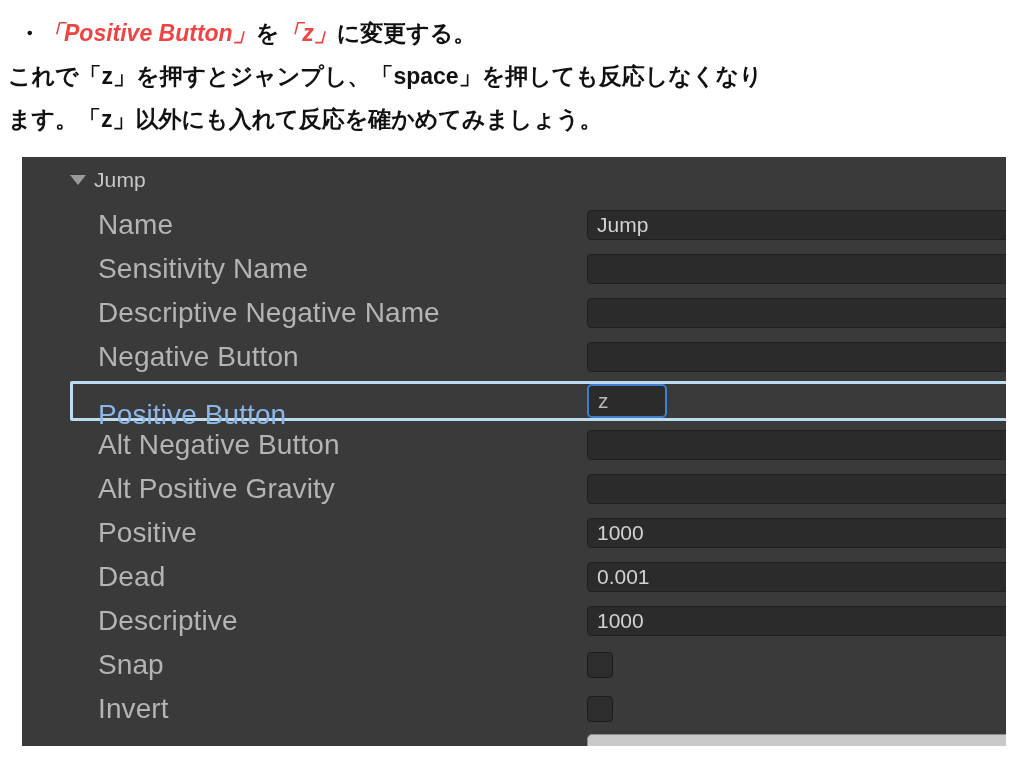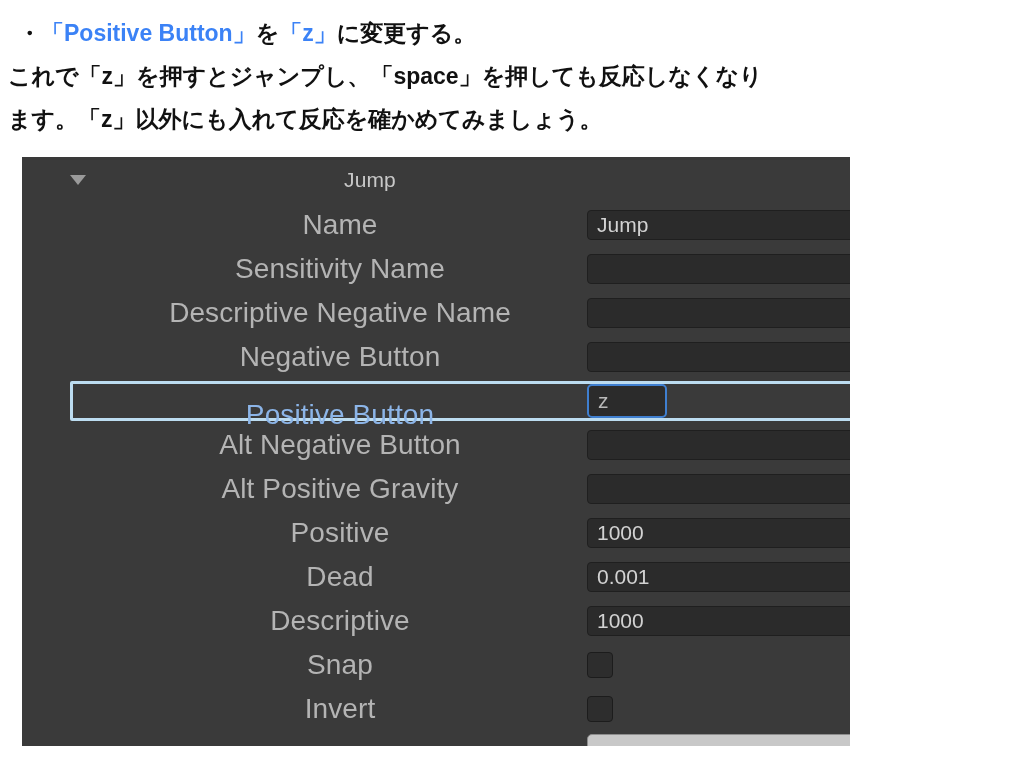--- a/index.html
+++ b/index.html
@@ -32,34 +32,34 @@
     letter-spacing: 0px;
   }
   .note-line.first {
     padding-left: 10px;
   }
   .bullet {
     color: #111111;
     font-weight: bold;
   }
   .hl {
-    color: #3b82f6;
+    color: #ef4444;
+    font-style: italic;
   }
 
   
   .inspector {
     position: absolute;
     left: 22px;
     top: 157px;
-    width: 828px;
+    width: 984px;
     height: 589px;
     background: #3a3a3a;
     overflow: hidden;
     box-sizing: border-box;
-    text-align: center;
   }
 
   .row {
     position: relative;
     height: 44px;
     display: flex;
     align-items: center;
     box-sizing: border-box;
   }
 

